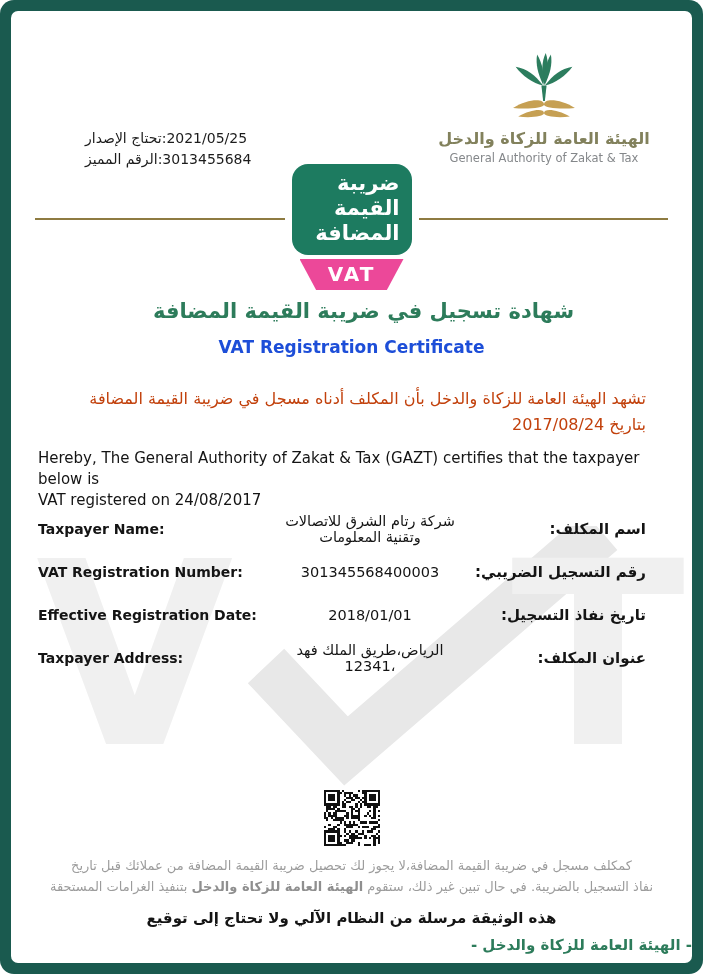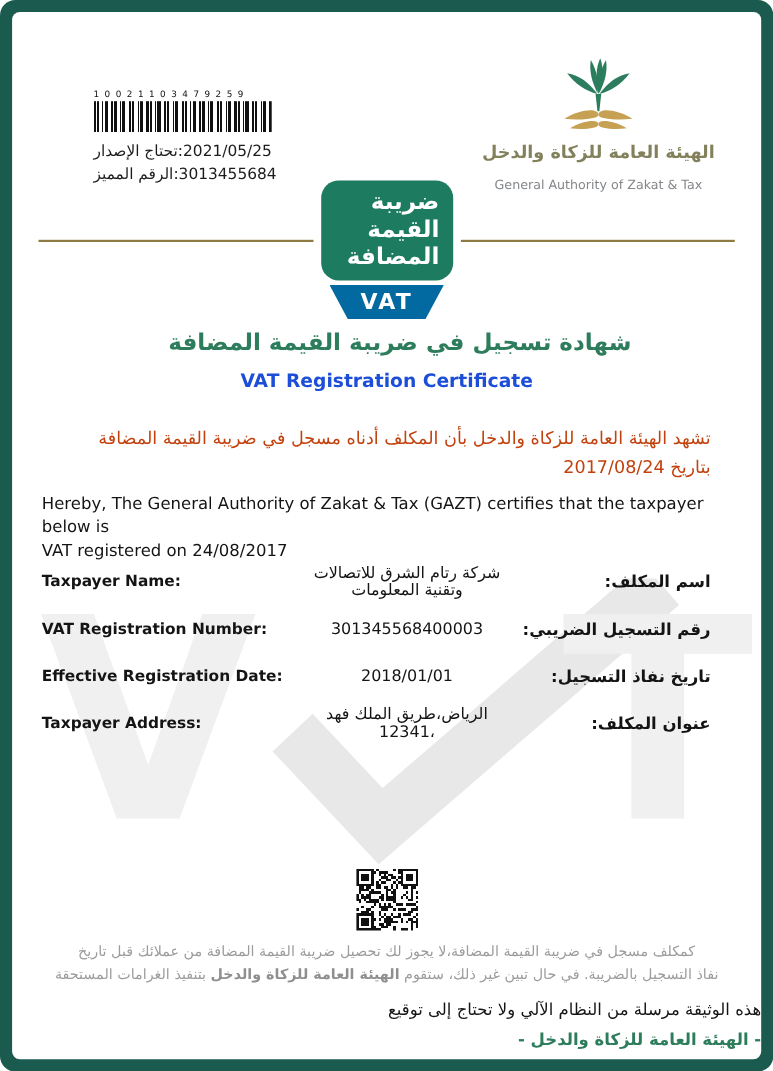--- a/index.html
+++ b/index.html
@@ -13,70 +13,66 @@
   .barcode-digits{font-size:8px;letter-spacing:5px;color:#111;line-height:10px;white-space:nowrap;overflow:hidden;}
   .barcode-bars{height:28px;margin-top:1px;
     background:repeating-linear-gradient(90deg,#101010 0 2px,#fff 2px 3px,#101010 3px 5px,#fff 5px 8px,#101010 8px 9px,#fff 9px 10px,#101010 10px 13px,#fff 13px 16px);}
   .issue-block{position:absolute;left:74px;top:117px;font-size:14px;color:#1c1c1c;line-height:21px;white-space:nowrap;}
   .issue-line .val{}
 
   
   .authority{position:absolute;top:40px;right:26px;width:244px;text-align:center;}
   .palm{display:block;margin:0 auto;}
   .auth-ar{font-size:16px;font-weight:bold;color:#82815c;margin-top:2px;}
-  .auth-en{font-size:11.5px;color:#84878a;margin-top:13px;}
+  .auth-en{font-size:11.5px;color:#84878a;margin-top:3px;}
 
   .divider{position:absolute;top:207px;left:24px;right:24px;height:2px;background:#8e7b41;}
 
   
   .vat-logo{position:absolute;top:153px;left:50%;transform:translateX(-50%);text-align:center;}
   .vat-box{width:96px;background:#1d7b60;border-radius:16px;box-shadow:0 0 0 7px #fff;padding:7px 12px 9px;text-align:right;}
   .vat-box div{color:#fff;font-weight:bold;font-size:21px;line-height:25px;}
-  .vat-banner{width:104px;height:31px;margin:4px auto 0;background:#0369a1;
+  .vat-banner{width:104px;height:31px;margin:4px auto 0;background:#ec4899;
     clip-path:polygon(0 0,100% 0,84% 100%,16% 100%);
     color:#fff;font-weight:bold;font-size:20px;line-height:30px;letter-spacing:2px;text-align:center;}
 
   .title-ar{position:absolute;top:288px;left:0;right:0;text-align:center;font-size:21px;font-weight:bold;color:#2d7c5b;padding-left:24px;}
   .title-en{position:absolute;top:326px;left:0;right:0;text-align:center;font-size:17px;font-weight:bold;color:#1d4ed8;}
 
   .intro-ar{position:absolute;top:375px;left:40px;right:46px;text-align:right;font-size:16px;line-height:26px;color:#c2410c;}
   .intro-en{position:absolute;top:437px;left:27px;right:40px;font-size:15px;line-height:21px;color:#141414;}
 
   .details{position:absolute;top:496px;left:27px;right:46px;}
   .drow{display:grid;grid-template-columns:238px 1fr 182px;align-items:center;height:43px;}
   .dlabel-en{font-size:14px;font-weight:bold;color:#141414;}
   .dvalue{text-align:center;font-size:14.5px;color:#141414;}
   .dlabel-ar{font-size:15px;font-weight:bold;color:#141414;text-align:right;}
 
   .qr{position:absolute;top:779px;left:50%;transform:translateX(-50%);width:56px;height:56px;}
   .qr svg{width:100%;height:100%;display:block;}
 
   .disclaimer{position:absolute;top:844px;left:30px;right:30px;text-align:center;font-size:13px;line-height:21px;color:#9c9c9c;}
   .disclaimer b{font-weight:bold;color:#8f8f8f;}
-  .nosign{position:absolute;top:898px;left:0;right:0;text-align:right;font-size:15px;font-weight:normal;color:#141414;}
+  .nosign{position:absolute;top:898px;left:0;right:0;text-align:center;font-size:15px;font-weight:bold;color:#141414;}
   .signoff{position:absolute;top:925px;left:0;right:0;text-align:right;font-size:15px;font-weight:bold;color:#2d7c5b;}
 </style>
 </head>
 <body>
 
 <div class="page">
   <div class="paper">
 
     <svg class="watermark" width="681" height="260" viewBox="0 0 681 260">
       <text x="25" y="218" font-size="255" font-weight="bold" fill="#f0f0f0">V</text>
       <path d="M255 140 L335 225 L590 5" stroke="#e8e8e8" stroke-width="50" fill="none"></path>
       <text x="500" y="218" font-size="255" font-weight="bold" fill="#f0f0f0">T</text>
     </svg>
 
     <div class="layer">
 
-      <div class="barcode">
-        <div class="barcode-digits">10021103479259</div>
-        <div class="barcode-bars"></div>
-      </div>
 
       <div class="issue-block">
         <div class="issue-line"><span dir="rtl">تحتاج الإصدار</span><span>:</span><span class="val">2021/05/25</span></div>
         <div class="issue-line"><span dir="rtl">الرقم المميز</span><span>:</span><span class="val">3013455684</span></div>
       </div>
 
       <div class="authority">
         <svg class="palm" width="86" height="76" viewBox="0 0 100 88">
           <g fill="#2c7d5e">
             <path d="M50 40 C47 26 47 12 52 2 C56 13 55 28 50 40"></path>

